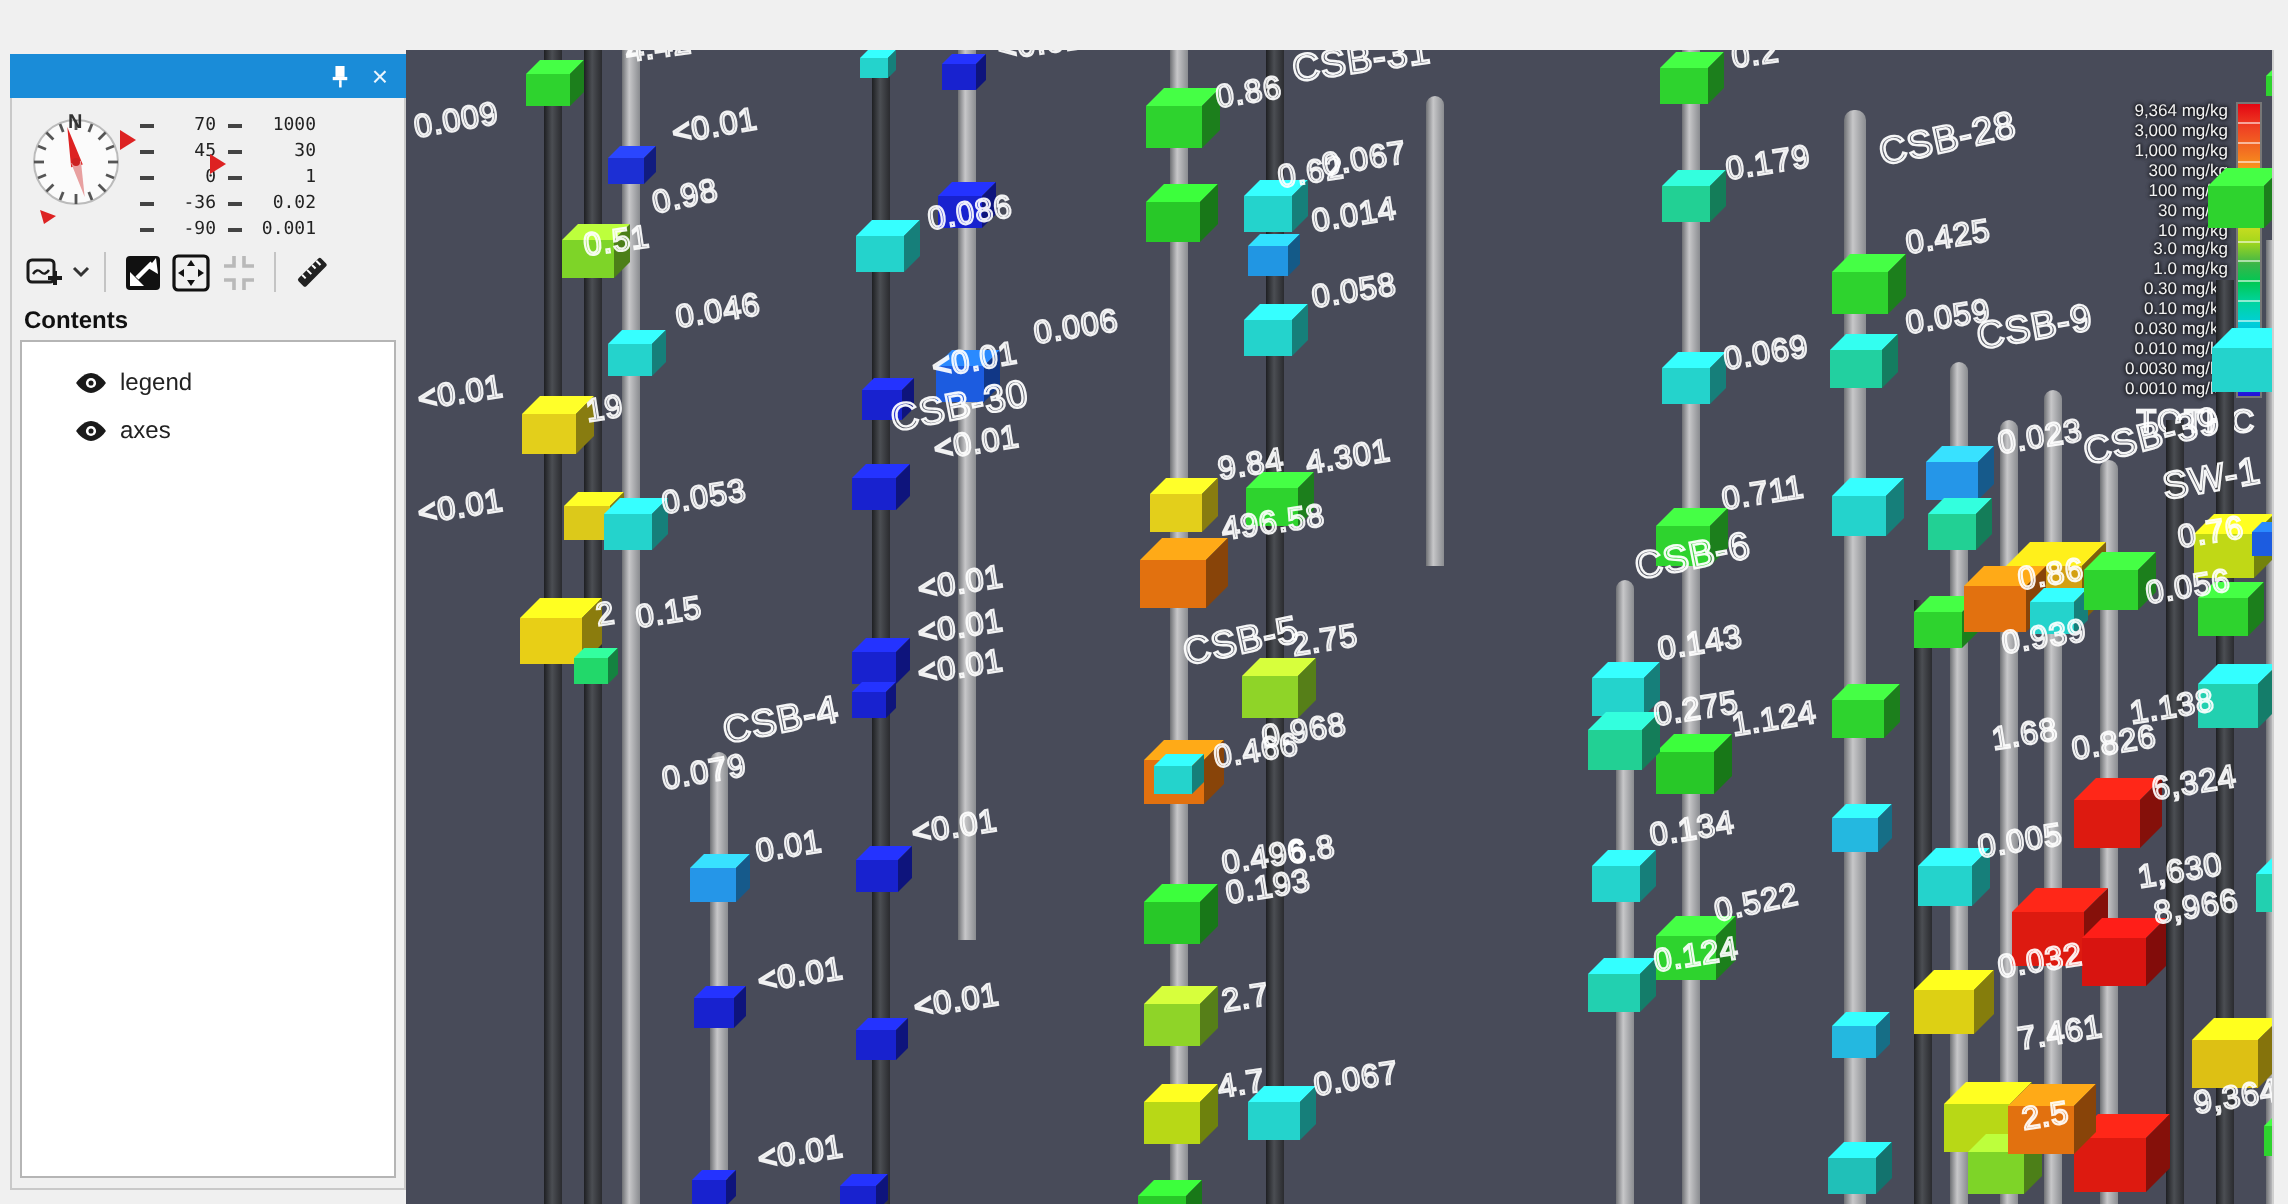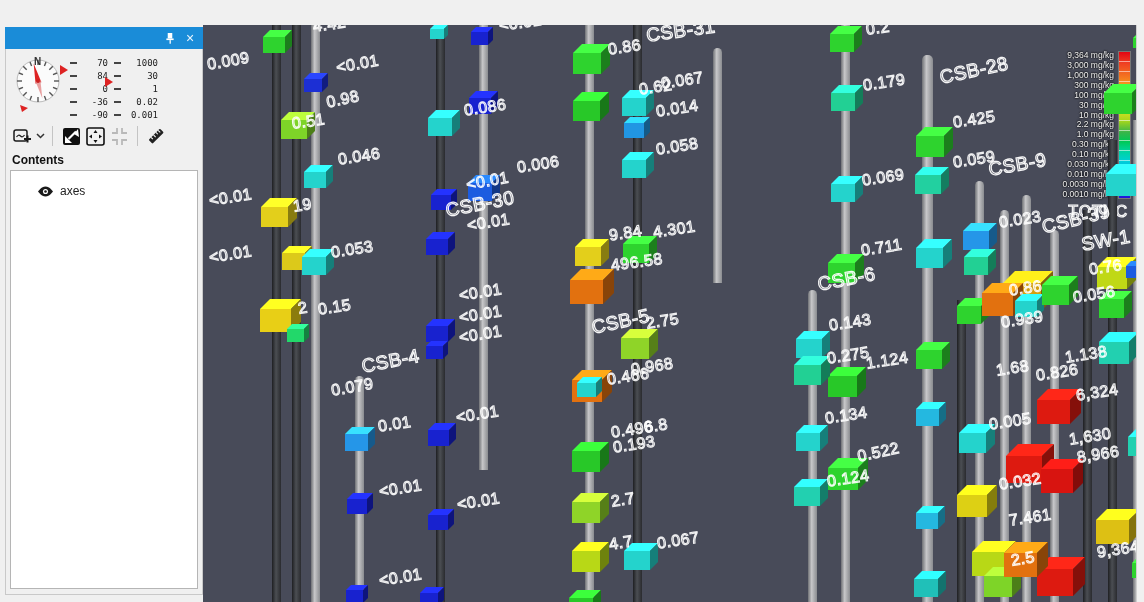--- a/index.html
+++ b/index.html
@@ -113,21 +113,21 @@
       </svg>
       <span id="compass-n">N</span>
 
       <div id="scale-elev" class="scale">
           <div class="srow">
             <i class="dash"></i>
             <b>70</b>
           </div>
           <div class="srow">
             <i class="dash"></i>
-            <b>84</b>
+            <b>45</b>
           </div>
           <div class="srow">
             <i class="dash"></i>
             <b>0</b>
           </div>
           <div class="srow">
             <i class="dash"></i>
             <b>-36</b>
           </div>
           <div class="srow">
@@ -220,36 +220,46 @@
     <div id="contents-title">Contents</div>
     <div id="contents-list">
         <div class="citem">
           <span class="eye">
             <svg width="17" height="13" viewBox="0 0 24 16">
               <path d="M12 1C6 1 1.5 8 1.5 8S6 15 12 15s10.5-7 10.5-7S18 1 12 1z" fill="#1a1a1a"></path>
               <circle cx="12" cy="8" r="3.6" fill="#fff"></circle>
               <circle cx="12" cy="8" r="1.8" fill="#1a1a1a"></circle>
             </svg>
           </span>
+          <span class="clabel">legend</span>
+        </div>
+        <div class="citem">
+          <span class="eye">
+            <svg width="17" height="13" viewBox="0 0 24 16">
+              <path d="M12 1C6 1 1.5 8 1.5 8S6 15 12 15s10.5-7 10.5-7S18 1 12 1z" fill="#1a1a1a"></path>
+              <circle cx="12" cy="8" r="3.6" fill="#fff"></circle>
+              <circle cx="12" cy="8" r="1.8" fill="#1a1a1a"></circle>
+            </svg>
+          </span>
           <span class="clabel">axes</span>
         </div>
       </div>
   </div>
 
   <div id="scene" style="background: rgb(72, 75, 89);">
     <div id="legend">
       <div id="legend-entries">
           <div class="lgrow">9,364 mg/kg</div>
           <div class="lgrow">3,000 mg/kg</div>
           <div class="lgrow">1,000 mg/kg</div>
           <div class="lgrow">300 mg/kg</div>
           <div class="lgrow">100 mg/kg</div>
           <div class="lgrow">30 mg/kg</div>
           <div class="lgrow">10 mg/kg</div>
-          <div class="lgrow">2.2 mg/kg</div>
+          <div class="lgrow">3.0 mg/kg</div>
           <div class="lgrow">1.0 mg/kg</div>
           <div class="lgrow">0.30 mg/kg</div>
           <div class="lgrow">0.10 mg/kg</div>
           <div class="lgrow">0.030 mg/kg</div>
           <div class="lgrow">0.010 mg/kg</div>
           <div class="lgrow">0.0030 mg/kg</div>
           <div class="lgrow">0.0010 mg/kg</div>
         </div>
       <div id="legend-bar"></div>
     </div>

